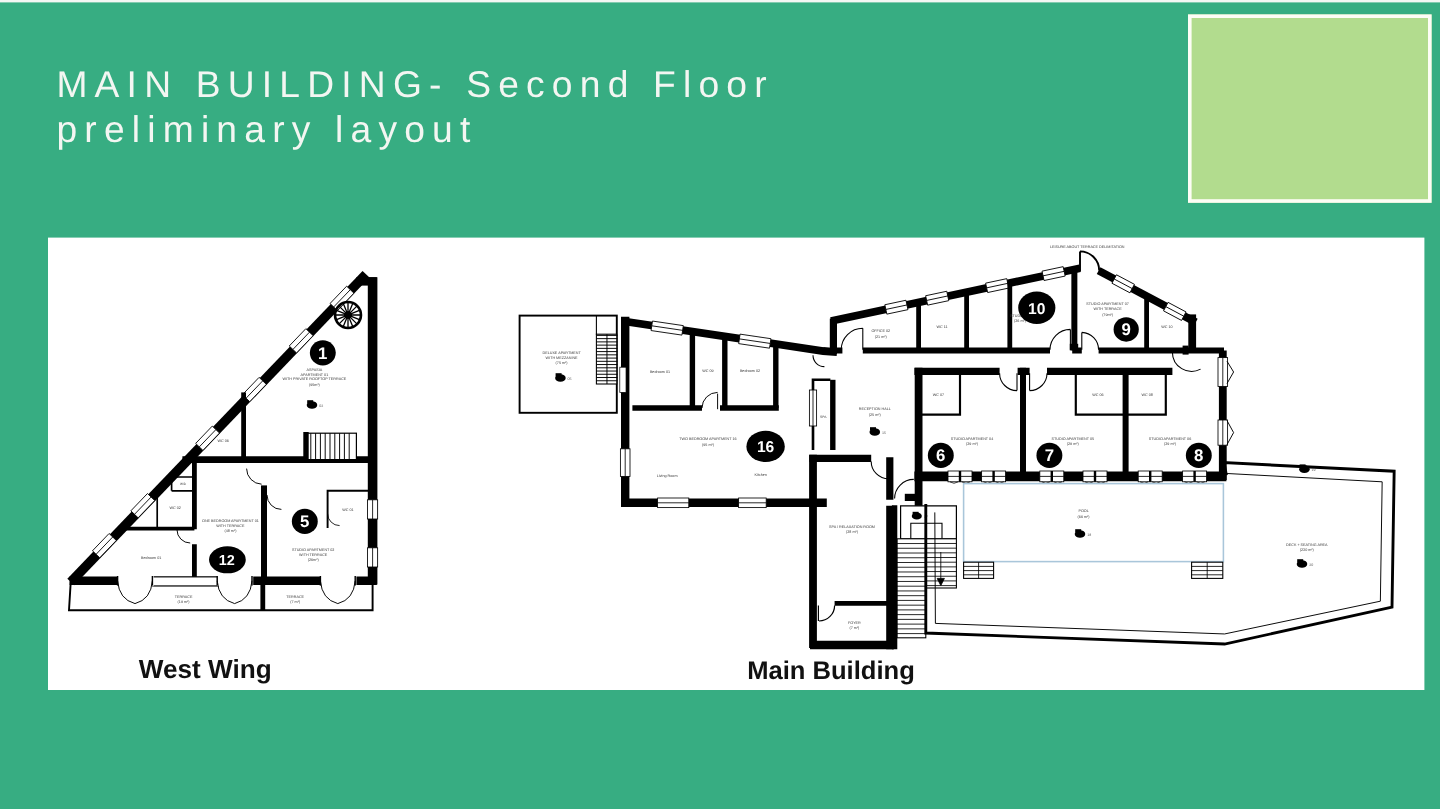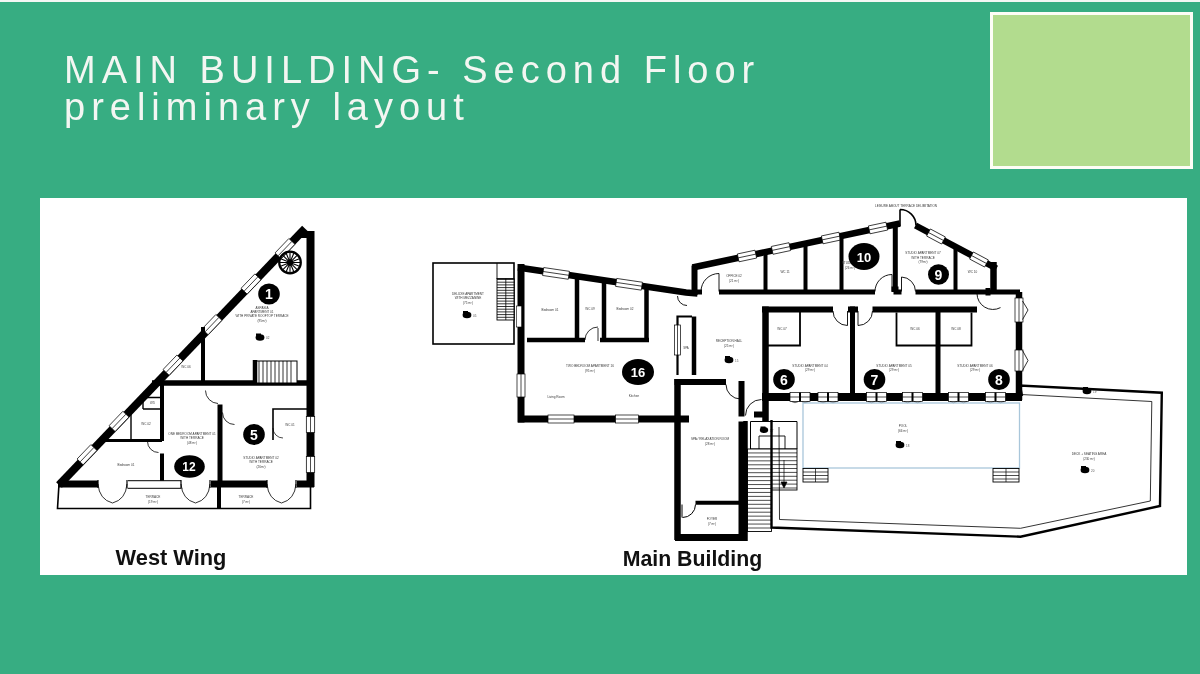--- a/index.html
+++ b/index.html
@@ -1,17 +1,17 @@
 <!DOCTYPE html>
 <html><head>
 <meta charset="utf-8">
 <style>
   html,body{margin:0;padding:0;}
   body{width:1200px;height:674px;overflow:hidden;background:#37ad82;font-family:"Liberation Sans",sans-serif;position:relative;}
-  .title{position:absolute;left:64px;top:52px;color:#f3f6f2;font-size:38px;letter-spacing:6.0px;line-height:37px;white-space:nowrap;}
+  .title{position:absolute;left:47px;top:52px;color:#f3f6f2;font-size:31px;letter-spacing:6.0px;line-height:37px;white-space:nowrap;}
   .whitebox{position:absolute;left:40px;top:198px;width:1147px;height:377px;background:#ffffff;}
   .greenbox{position:absolute;left:990px;top:12px;width:197px;height:151px;background:#b2dc8e;border:3px solid #fdfdf6;}
   .topline{position:absolute;left:0;top:0;width:1200px;height:2px;background:#f4f7f4;}
   svg{position:absolute;left:0;top:0;}
   text{font-family:"Liberation Sans",sans-serif;}
 </style>
 </head>
 <body>
 
 <div class="topline"></div>

